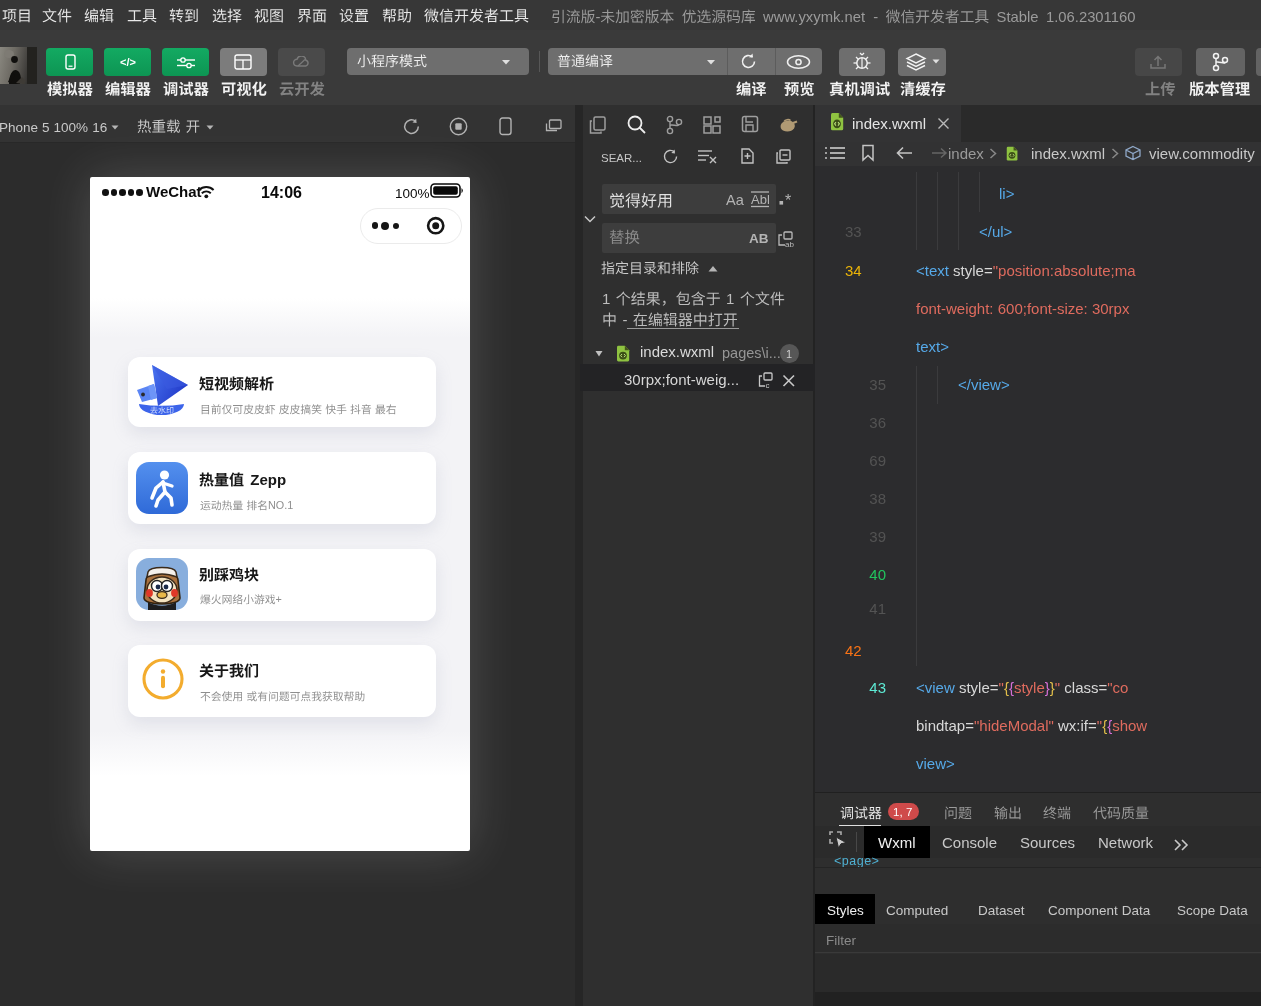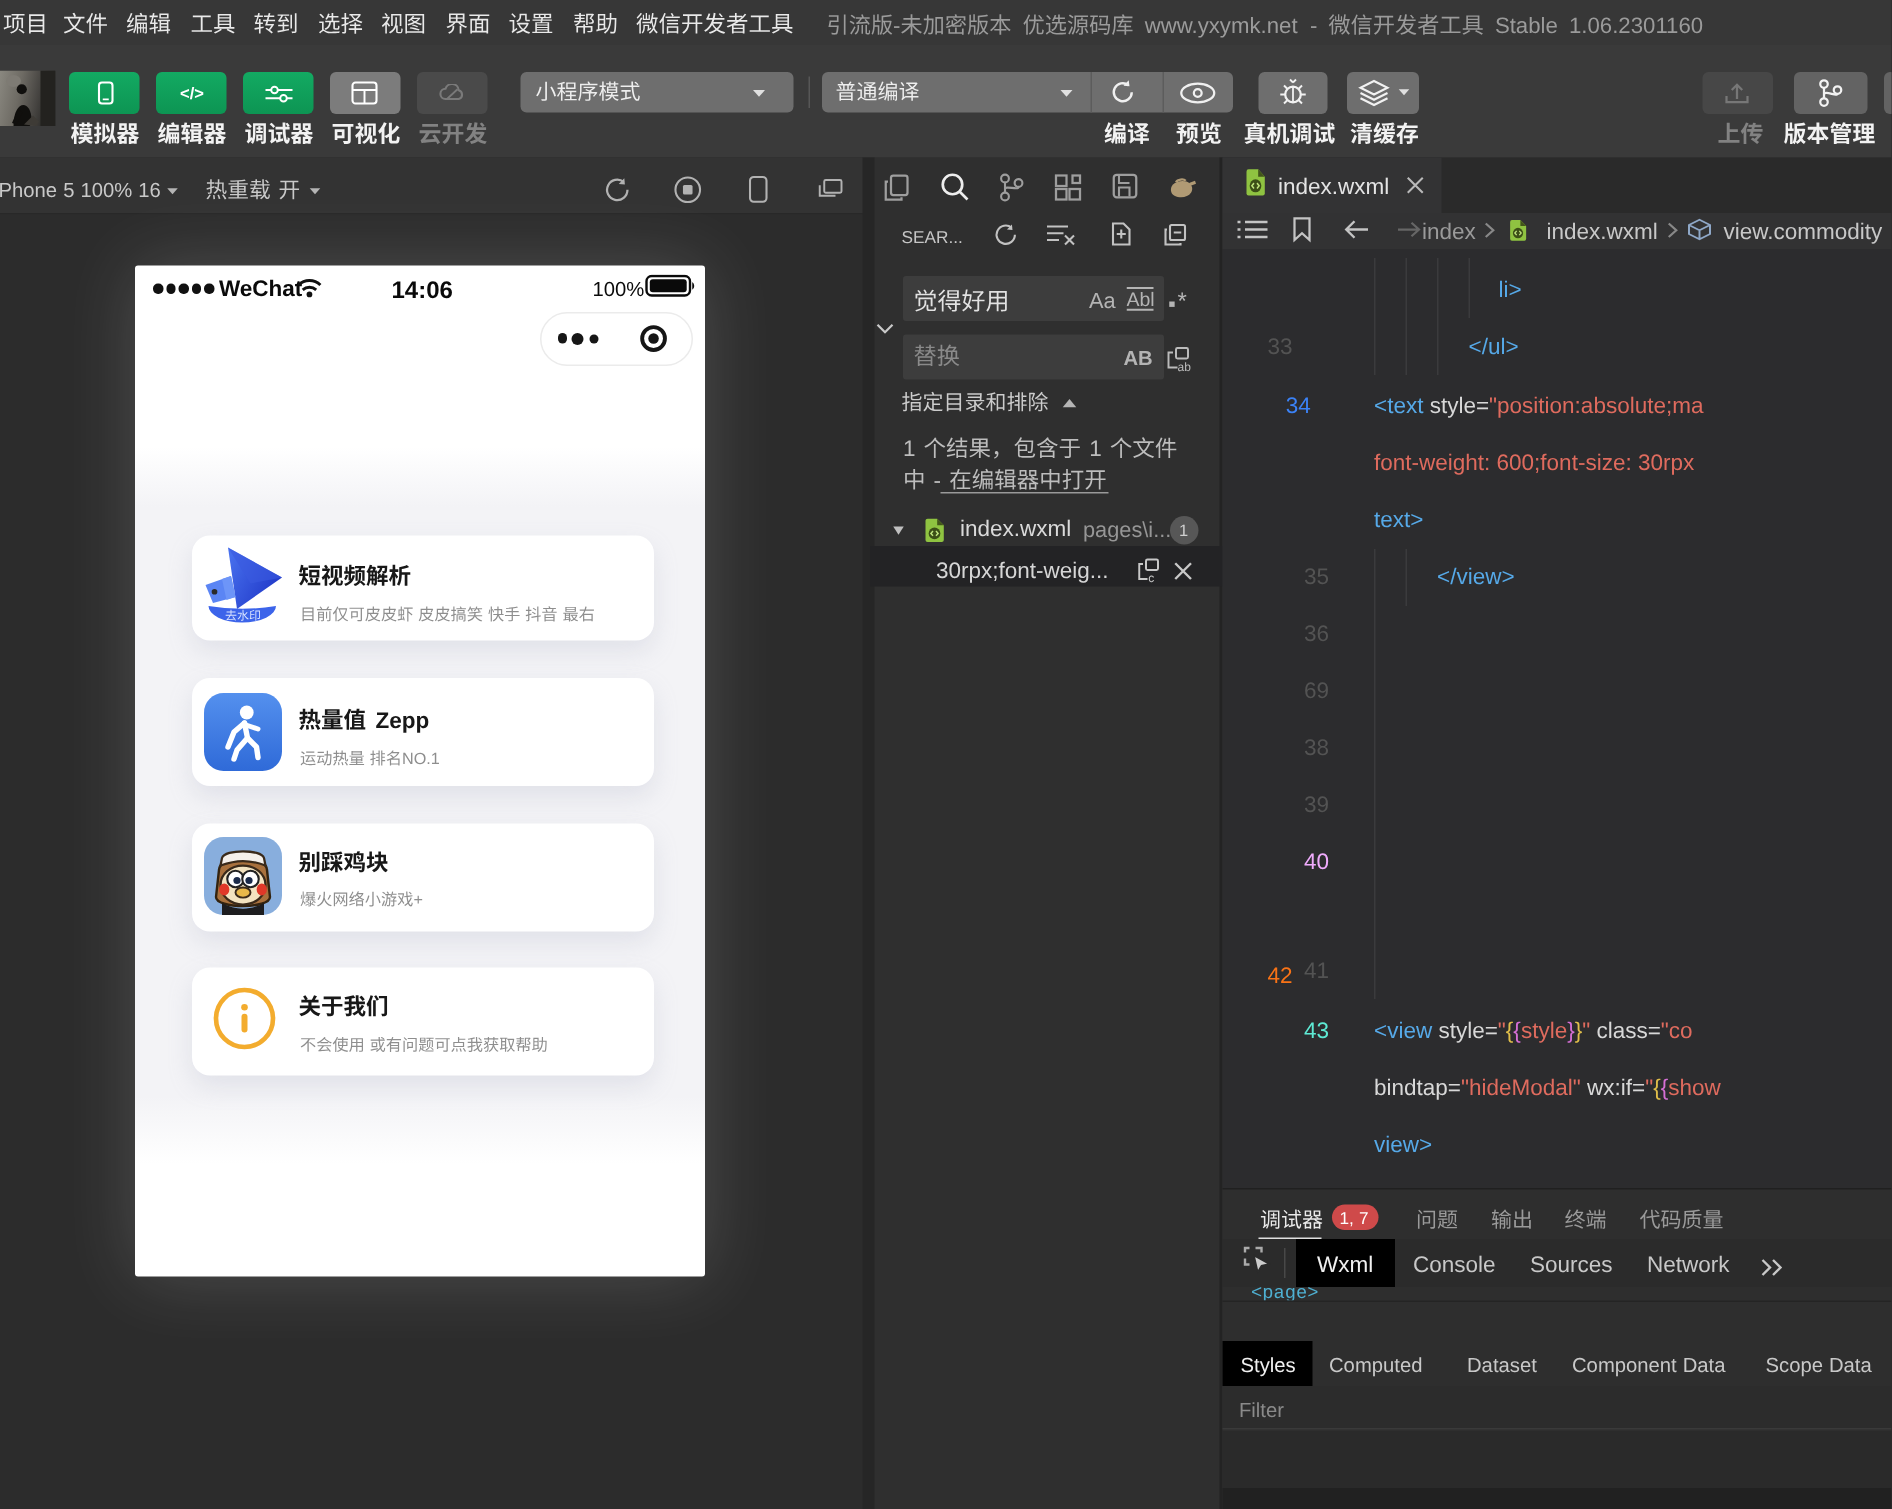--- a/index.html
+++ b/index.html
@@ -946,32 +946,32 @@
 <div class="abs" style="left:815px;top:166px;width:446px;height:626px;background:#2c2c2e"></div>
 <div class="abs" style="left:916px;top:172px;width:1px;height:78px;background:#3b3b3d"></div>
 <div class="abs" style="left:916px;top:366px;width:1px;height:300px;background:#3b3b3d"></div>
 <div class="abs" style="left:937px;top:172px;width:1px;height:78px;background:#3b3b3d"></div>
 <div class="abs" style="left:937px;top:366px;width:1px;height:38px;background:#3b3b3d"></div>
 <div class="abs" style="left:958px;top:172px;width:1px;height:78px;background:#3b3b3d"></div>
 <div class="abs" style="left:979px;top:172px;width:1px;height:40px;background:#3b3b3d"></div>
 <div class="code" style="left:999px;top:180.5px"><span style="color:#56a9e8">li&gt;</span></div>
 <div class="code" style="left:845px;top:219.0px;width:41px;color:#535353">33</div>
 <div class="code" style="left:979px;top:219.0px"><span style="color:#56a9e8">&lt;/ul&gt;</span></div>
-<div class="code" style="left:845px;top:257.5px;width:41px;text-align:center;color:#3b82f6">34</div>
+<div class="code" style="left:845px;top:257.5px;width:41px;text-align:left;color:#eab308">34</div>
 <div class="code" style="left:916px;top:257.5px"><span style="color:#56a9e8">&lt;text</span><span style="color:#d8d8d8"> style=</span><span style="color:#df6b5e">"position:absolute;ma</span></div>
 <div class="code" style="left:916px;top:295.5px"><span style="color:#df6b5e">font-weight: 600;font-size: 30rpx</span></div>
 <div class="code" style="left:916px;top:333.5px"><span style="color:#56a9e8">text&gt;</span></div>
 <div class="code" style="left:845px;top:371.5px;width:41px;text-align:right;color:#535353">35</div>
 <div class="code" style="left:958px;top:371.5px"><span style="color:#56a9e8">&lt;/view&gt;</span></div>
 <div class="code" style="left:845px;top:409.5px;width:41px;text-align:right;color:#535353">36</div>
 <div class="code" style="left:845px;top:447.5px;width:41px;text-align:right;color:#535353">69</div>
 <div class="code" style="left:845px;top:485.5px;width:41px;text-align:right;color:#535353">38</div>
 <div class="code" style="left:845px;top:523.5px;width:41px;text-align:right;color:#535353">39</div>
-<div class="code" style="left:845px;top:561.5px;width:41px;text-align:right;color:#f0abfc">40</div>
-<div class="code" style="left:845px;top:635px;width:41px;text-align:right;color:#535353">41</div>
+<div class="code" style="left:845px;top:561.5px;width:41px;text-align:right;color:#22c55e">40</div>
+<div class="code" style="left:845px;top:596px;width:41px;text-align:right;color:#535353">41</div>
 <div class="code" style="left:845px;top:637.5px;width:41px;text-align:left;color:#f97316">42</div>
 <div class="code" style="left:845px;top:675.0px;width:41px;text-align:right;color:#5eead4">43</div>
 <div class="code" style="left:916px;top:675.0px"><span style="color:#56a9e8">&lt;view</span><span style="color:#d8d8d8"> style=</span><span style="color:#df6b5e">"</span><span style="color:#e0be4a">{</span><span style="color:#d56fd5">{</span><span style="color:#df6b5e">style</span><span style="color:#d56fd5">}</span><span style="color:#e0be4a">}</span><span style="color:#df6b5e">"</span><span style="color:#d8d8d8"> class=</span><span style="color:#df6b5e">"co</span></div>
 <div class="code" style="left:916px;top:713.0px"><span style="color:#d8d8d8">bindtap=</span><span style="color:#df6b5e">"hideModal"</span><span style="color:#d8d8d8"> wx:if=</span><span style="color:#df6b5e">"</span><span style="color:#e0be4a">{</span><span style="color:#d56fd5">{</span><span style="color:#df6b5e">show</span></div>
 <div class="code" style="left:916px;top:751.0px"><span style="color:#56a9e8">view&gt;</span></div>
 <div class="abs" style="left:815px;top:792px;width:446px;height:214px;background:#2e2e2e;border-top:1px solid #202020"></div>
 <svg class="lb " style="left:840.0px;top:801.9px;" width="44" height="21" viewBox="0 0 44 21">
       <g fill="#ebebeb" transform="translate(0,16.1)">
         <use href="#q149" transform="translate(0.0,0) scale(0.01400,-0.01400)"></use>
         <use href="#q150" transform="translate(14.0,0) scale(0.01400,-0.01400)"></use>

